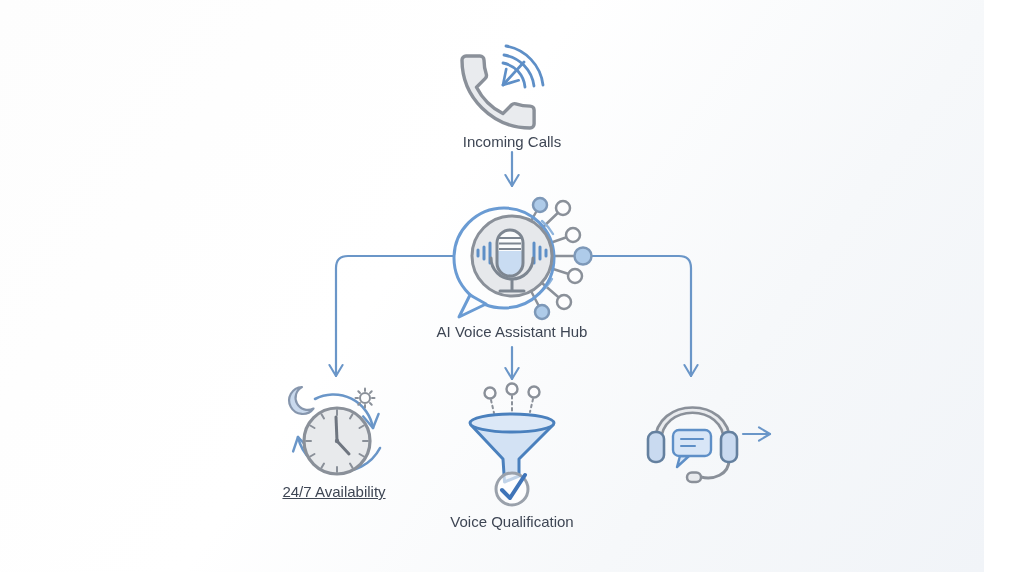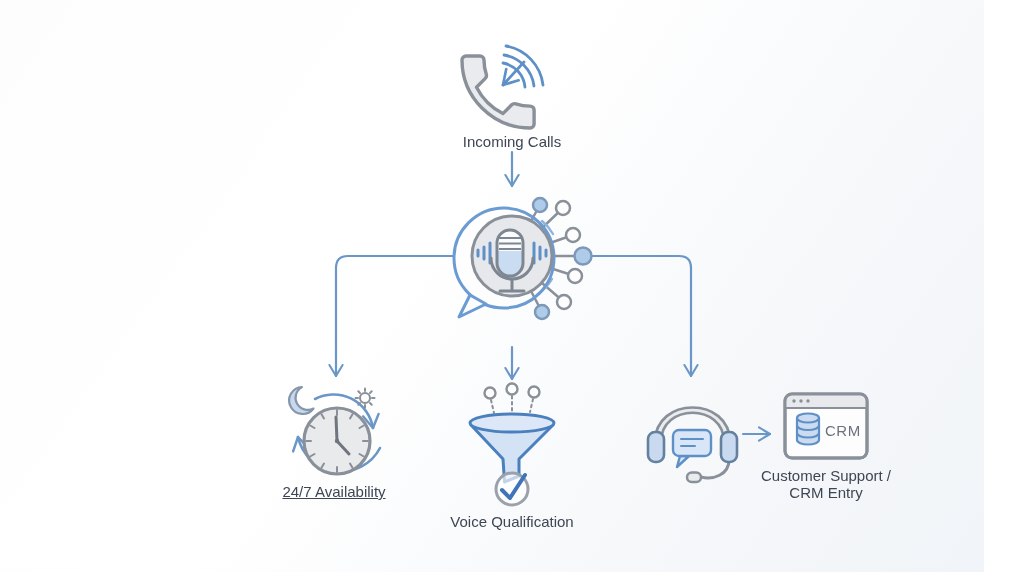--- a/index.html
+++ b/index.html
@@ -110,20 +110,21 @@
         <circle cx="100" cy="7" r="7" fill="#aecbe9" stroke="#7d98b8"></circle>
         <circle cx="123" cy="10" r="7" fill="#fdfdfe" stroke="#8a9099"></circle>
         <circle cx="133" cy="37" r="7" fill="#fdfdfe" stroke="#8a9099"></circle>
         <circle cx="143" cy="58" r="8.5" fill="#aecbe9" stroke="#7d98b8"></circle>
         <circle cx="135" cy="78" r="7" fill="#fdfdfe" stroke="#8a9099"></circle>
         <circle cx="124" cy="104" r="7" fill="#fdfdfe" stroke="#8a9099"></circle>
         <circle cx="102" cy="114" r="7" fill="#aecbe9" stroke="#7d98b8"></circle>
       </g>
     </svg>
   </div>
+  <div class="label" style="left:512px;top:323px;">AI Voice Assistant Hub</div>
 
   <div class="abs" style="left:285px;top:385px;">
     <svg width="110" height="95" viewBox="0 0 110 95">
       <defs>
         <marker id="ahc" markerWidth="9" markerHeight="9" refX="6" refY="4" orient="auto">
           <path d="M1 1 L6 4 L1 7" fill="none" stroke="#6a96c8" stroke-width="0.95" stroke-linecap="round" stroke-linejoin="round"></path>
         </marker>
       </defs>
 
       <g fill="none" stroke="#6a96c8" stroke-width="2.6" stroke-linecap="round">
@@ -207,38 +208,14 @@
         <path d="M35 66 L32 77 L44 66 Z" fill="#d8e6f7" stroke="#5e8fc7" stroke-width="2.4" stroke-linejoin="round"></path>
         <rect x="28" y="40" width="38" height="26" rx="6" fill="#d8e6f7" stroke="#5e8fc7" stroke-width="2.4"></rect>
         <g stroke="#5e8fc7" stroke-width="2" stroke-linecap="round">
           <path d="M36 49 H58"></path>
             <path d="M36 56 H50"></path>
         </g>
       </g>
     </svg>
   </div>
 
-  <div class="abs" style="left:783px;top:392px;">
-    <svg width="86" height="70" viewBox="0 0 86 70">
-      <rect x="2" y="2" width="82" height="64" rx="7" fill="#fdfdfe" stroke="#8a9099" stroke-width="3"></rect>
-      <path d="M2 9 Q2 2 9 2 H77 Q84 2 84 9 V16 H2 Z" fill="#e7e9ec"></path>
-      <rect x="2" y="2" width="82" height="64" rx="7" fill="none" stroke="#8a9099" stroke-width="3"></rect>
-      <path d="M2 16 H84" stroke="#8a9099" stroke-width="2"></path>
-      <g fill="#8a9099">
-        <circle cx="11" cy="9" r="1.7"></circle>
-          <circle cx="18" cy="9" r="1.7"></circle>
-          <circle cx="25" cy="9" r="1.7"></circle>
-      </g>
-      <g stroke="#5e8fc7" stroke-width="2.2" fill="#ccdcf0">
-        <path d="M14 26 V48 A11 4.5 0 0 0 36 48 V26"></path>
-        <path d="M14 33.5 A11 4.5 0 0 0 36 33.5" fill="none"></path>
-        <path d="M14 41 A11 4.5 0 0 0 36 41" fill="none"></path>
-        <ellipse cx="25" cy="26" rx="11" ry="4.5"></ellipse>
-      </g>
-      <text x="42" y="44" font-size="15" fill="#6b727e" letter-spacing="0.5">CRM</text>
-    </svg>
-  </div>
-  <div class="label" style="left:826px;top:467px;">
-    <div>Customer Support /</div>
-    <div>CRM Entry</div>
-  </div>
 
 </div>
 
 </body></html>

